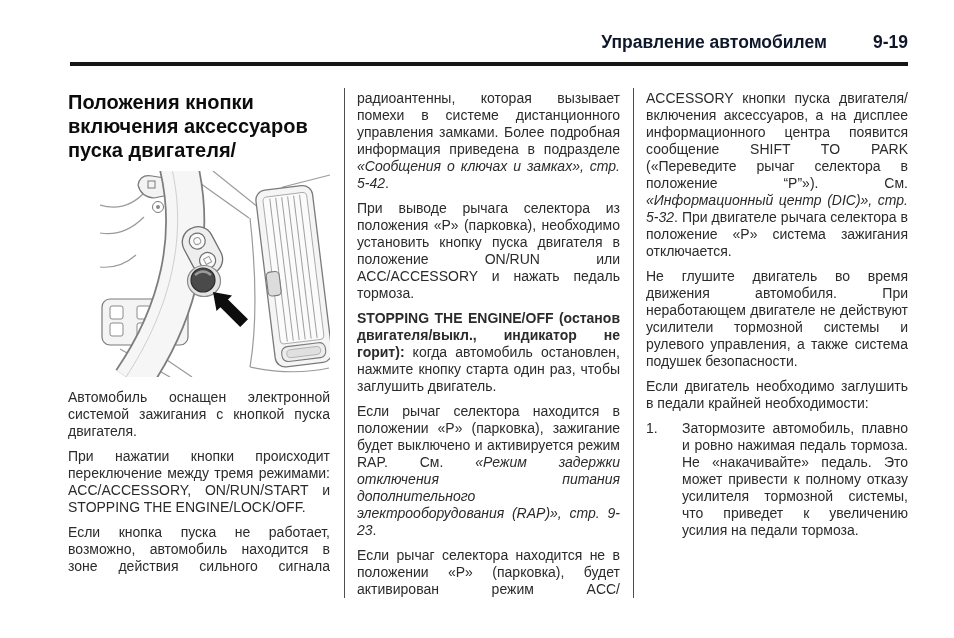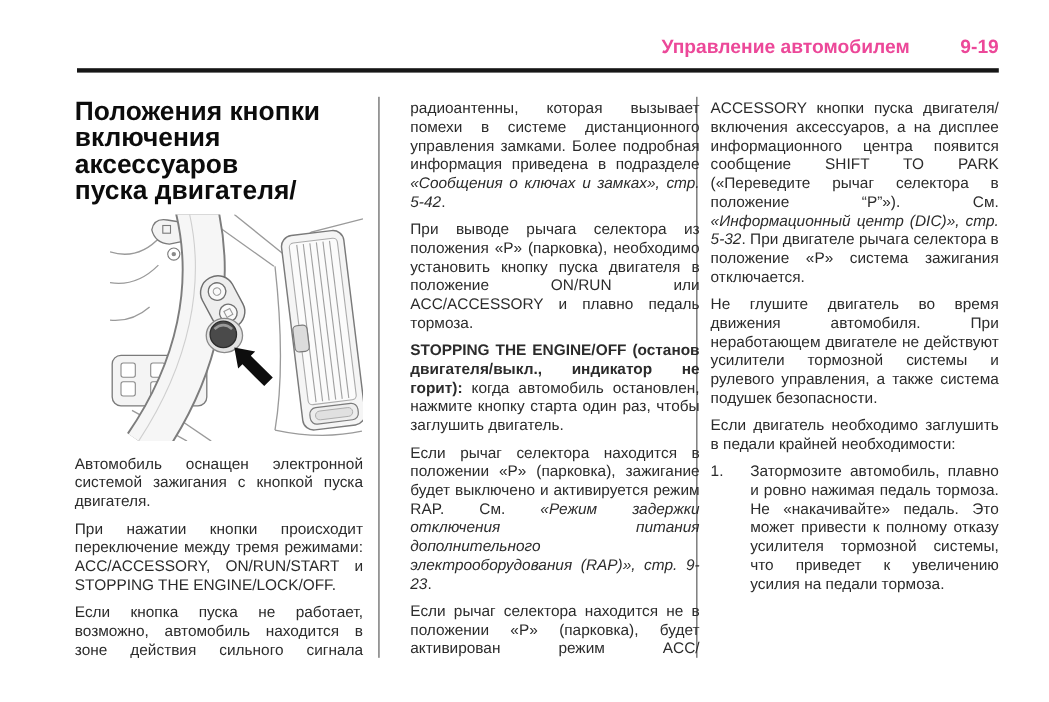--- a/index.html
+++ b/index.html
@@ -1,33 +1,33 @@
 <!DOCTYPE html>
 <html><head>
 <meta charset="utf-8">
 <style>
   html,body{margin:0;padding:0;background:#ffffff;}
   .page{position:relative;width:954px;height:638px;background:#ffffff;overflow:hidden;
         font-family:"Liberation Sans","DejaVu Sans",sans-serif;color:#2b2b2b;}
   .header{position:absolute;left:70px;top:32px;width:838px;display:flex;
-          justify-content:flex-end;gap:46px;font-weight:700;font-size:17.5px;color:#ec4899;}
+          justify-content:flex-end;gap:46px;font-weight:700;font-size:17.5px;color:#0f172a;}
   .rule{position:absolute;left:70px;top:62px;width:838px;height:4px;background:#161616;}
   .divider{position:absolute;top:88px;height:510px;width:1px;background:#4e4e4e;}
   .div1{left:344px;}
   .div2{left:633px;}
   .col{position:absolute;top:90px;width:262px;font-size:14px;line-height:17px;
        text-align:justify;color:#2b2b2b;}
   .left{left:68px;}
-  .mid{left:373px;width:263px;}
+  .mid{left:357px;width:263px;}
   .right{left:646px;}
   .para{margin:0 0 8px 0;}
   .cont{text-align-last:justify;}
   .b{font-weight:700;}
   .i{font-style:italic;}
-  .title{font-size:24px;line-height:24px;font-weight:700;color:#0c0c0c;
+  .title{font-size:20px;line-height:24px;font-weight:700;color:#0c0c0c;
          margin:0 0 9px 0;text-align:left;}
   .tl{display:block;}
   .figure{width:230px;height:206px;margin:0 0 12px 32px;}
   .list-item{display:flex;margin-top:8px;}
   .num{width:36px;flex:0 0 36px;text-align:left;}
   .li-text{flex:1;text-align:justify;}
 </style>
 </head>
 <body>
 
@@ -111,21 +111,21 @@
       </svg>
     </div>
 
     <p class="para">Автомобиль оснащен электронной системой зажигания с кнопкой пуска двигателя.</p>
     <p class="para">При нажатии кнопки происходит переключение между тремя режимами: ACC/ACCESSORY, ON/RUN/START и STOPPING THE ENGINE/LOCK/OFF.</p>
     <p class="para cont">Если кнопка пуска не работает, возможно, автомобиль находится в зоне действия сильного сигнала</p>
   </section>
 
   <section class="col mid">
     <p class="para"><span>радиоантенны, которая вызывает помехи в системе дистанционного управления замками. Более подробная информация приведена в подразделе </span><span class="i">«Сообщения о ключах и замках», стр. 5-42</span><span>.</span></p>
-    <p class="para">При выводе рычага селектора из положения «P» (парковка), необходимо установить кнопку пуска двигателя в положение ON/RUN или ACC/ACCESSORY и плавно педаль тормоза.</p>
+    <p class="para">При выводе рычага селектора из положения «P» (парковка), необходимо установить кнопку пуска двигателя в положение ON/RUN или ACC/ACCESSORY и нажать педаль тормоза.</p>
     <p class="para"><span class="b">STOPPING THE ENGINE/OFF (останов двигателя/выкл., индикатор не горит):</span><span> когда автомобиль остановлен, нажмите кнопку старта один раз, чтобы заглушить двигатель.</span></p>
     <p class="para"><span>Если рычаг селектора находится в положении «P» (парковка), зажигание будет выключено и активируется режим RAP. См. </span><span class="i">«Режим задержки отключения питания дополнительного электрооборудования (RAP)», стр. 9-23</span><span>.</span></p>
     <p class="para cont">Если рычаг селектора находится не в положении «P» (парковка), будет активирован режим ACC/</p>
   </section>
 
   <section class="col right">
     <p class="para"><span>ACCESSORY кнопки пуска двигателя/включения аксессуаров, а на дисплее информационного центра появится сообщение SHIFT TO PARK («Переведите рычаг селектора в положение “P”»). См. </span><span class="i">«Информационный центр (DIC)», стр. 5-32</span><span>. При двигателе рычага селектора в положение «P» система зажигания отключается.</span></p>
     <p class="para">Не глушите двигатель во время движения автомобиля. При неработающем двигателе не действуют усилители тормозной системы и рулевого управления, а также система подушек безопасности.</p>
     <p class="para">Если двигатель необходимо заглушить в педали крайней необходимости:</p>
     <div class="list-item">

